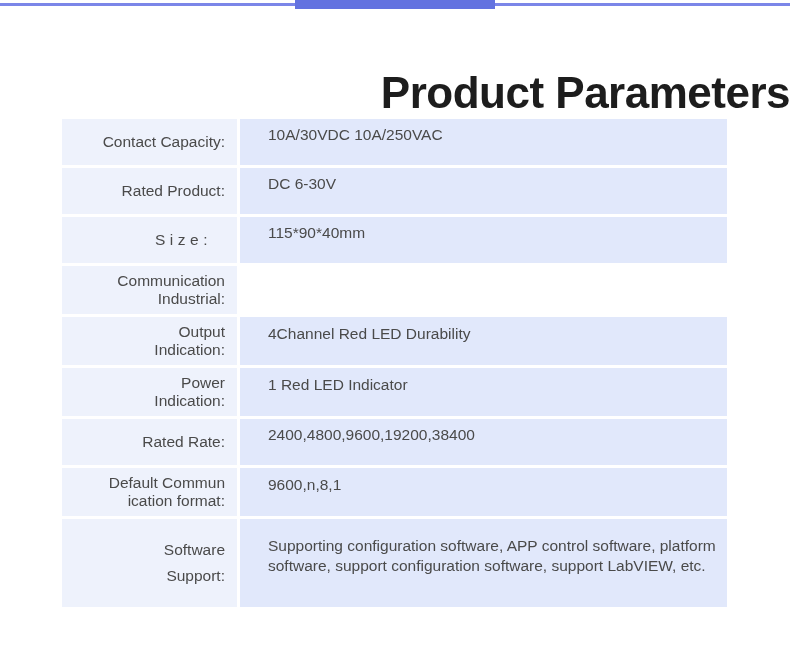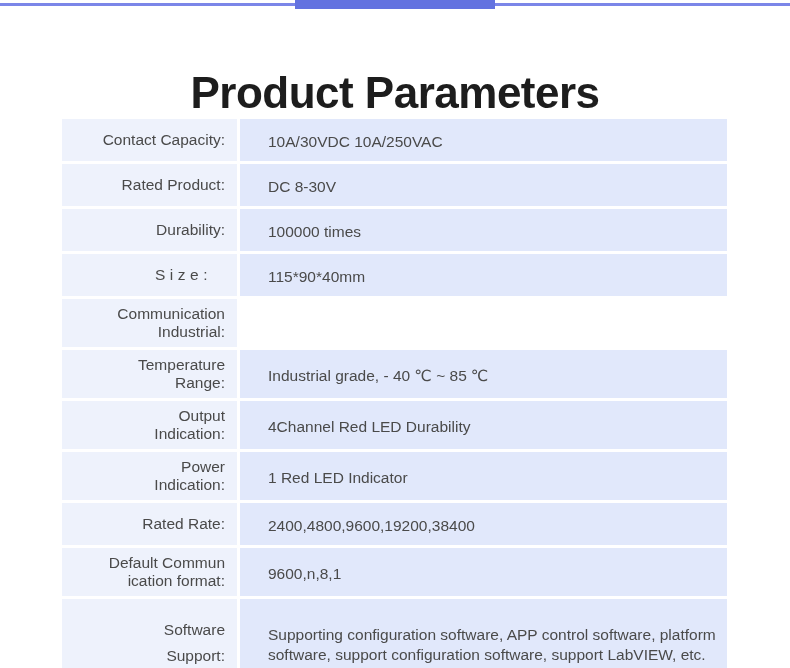--- a/index.html
+++ b/index.html
@@ -34,21 +34,21 @@
     height: 9px;
     background: #6372e0;
   }
 
   
   #page-title {
     position: absolute;
     left: 0;
     top: 36px;
     width: 790px;
-    text-align: center;
+    text-align: right;
     font-size: 44px;
     font-weight: 700;
     letter-spacing: -0.5px;
     color: #1d1d1d;
     font-family: "Liberation Sans", "DejaVu Sans", sans-serif;
     line-height: 56px;
     white-space: nowrap;
   }
 
   
@@ -85,21 +85,21 @@
   .spec-value {
     flex: 1 1 auto;
     background: #e1e8fb;
     color: #4a4a4a;
     font-size: 15.5px;
     line-height: 20px;
     text-align: left;
     display: flex;
     flex-direction: column;
     justify-content: center;
-    padding: 6px 10px 2px 28px;
+    padding: 6px 10px 20px 28px;
     white-space: pre-line;
   }
   .spec-row.h-single .spec-label,
   .spec-row.h-single .spec-value { min-height: 42px; }
   .spec-row.h-double .spec-label,
   .spec-row.h-double .spec-value { min-height: 44px; }
   .spec-row.h-tall .spec-label,
   .spec-row.h-tall .spec-value { min-height: 88px; }
 
   .spec-label.spaced { letter-spacing: 4.5px; padding-right: 25px; }
@@ -117,47 +117,36 @@
 
   <div class="spec-row h-single">
     <div class="spec-label">Contact Capacity:</div>
     <div class="spec-gap"></div>
     <div class="spec-value">10A/30VDC   10A/250VAC</div>
   </div>
 
   <div class="spec-row h-single">
     <div class="spec-label">Rated Product:</div>
     <div class="spec-gap"></div>
-    <div class="spec-value">DC 8-30V</div>
+    <div class="spec-value">DC 6-30V</div>
   </div>
 
-  <div class="spec-row h-single">
-    <div class="spec-label">Durability:</div>
-    <div class="spec-gap"></div>
-    <div class="spec-value">100000 times</div>
-  </div>
 
   <div class="spec-row h-single">
     <div class="spec-label spaced">Size:</div>
     <div class="spec-gap"></div>
     <div class="spec-value">115*90*40mm</div>
   </div>
 
   <div class="spec-row h-double">
     <div class="spec-label">Communication
 Industrial:</div>
     <div class="spec-gap"></div>
   </div>
 
-  <div class="spec-row h-double">
-    <div class="spec-label">Temperature
-Range:</div>
-    <div class="spec-gap"></div>
-    <div class="spec-value">Industrial grade, - 40 ℃ ~ 85 ℃</div>
-  </div>
 
   <div class="spec-row h-double">
     <div class="spec-label">Output
 Indication:</div>
     <div class="spec-gap"></div>
     <div class="spec-value">4Channel Red LED Durability</div>
   </div>
 
   <div class="spec-row h-double">
     <div class="spec-label">Power

